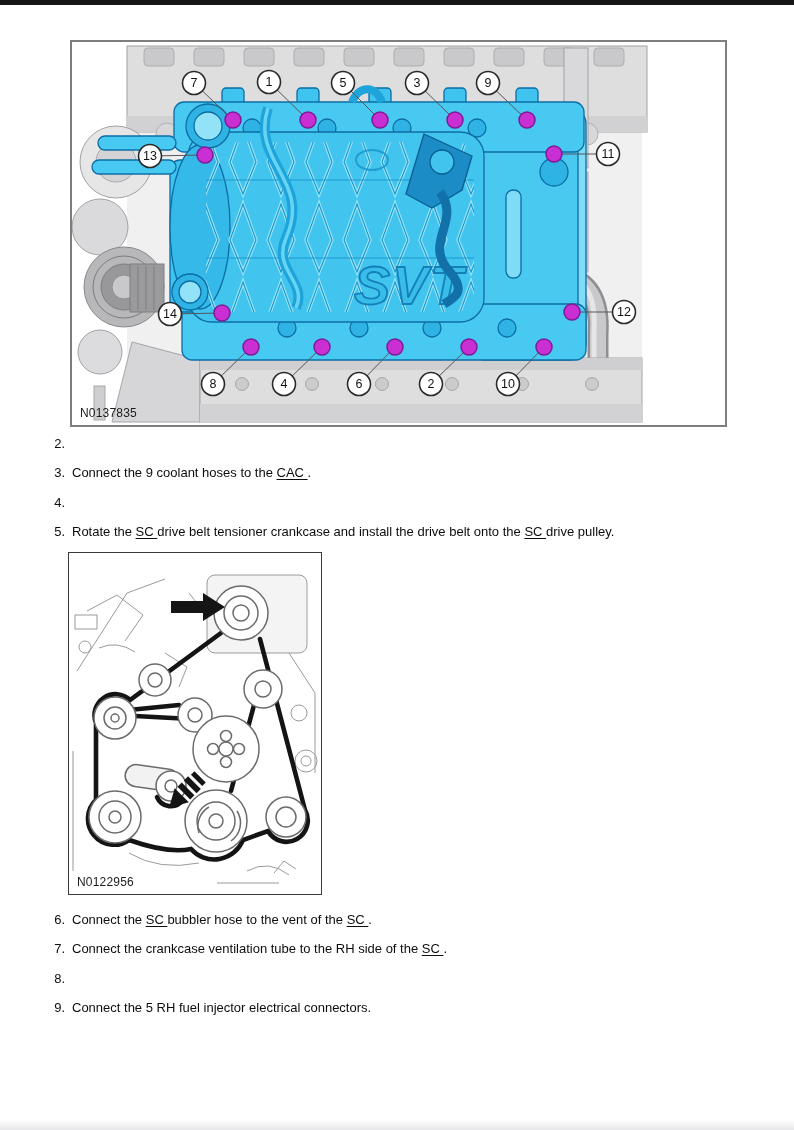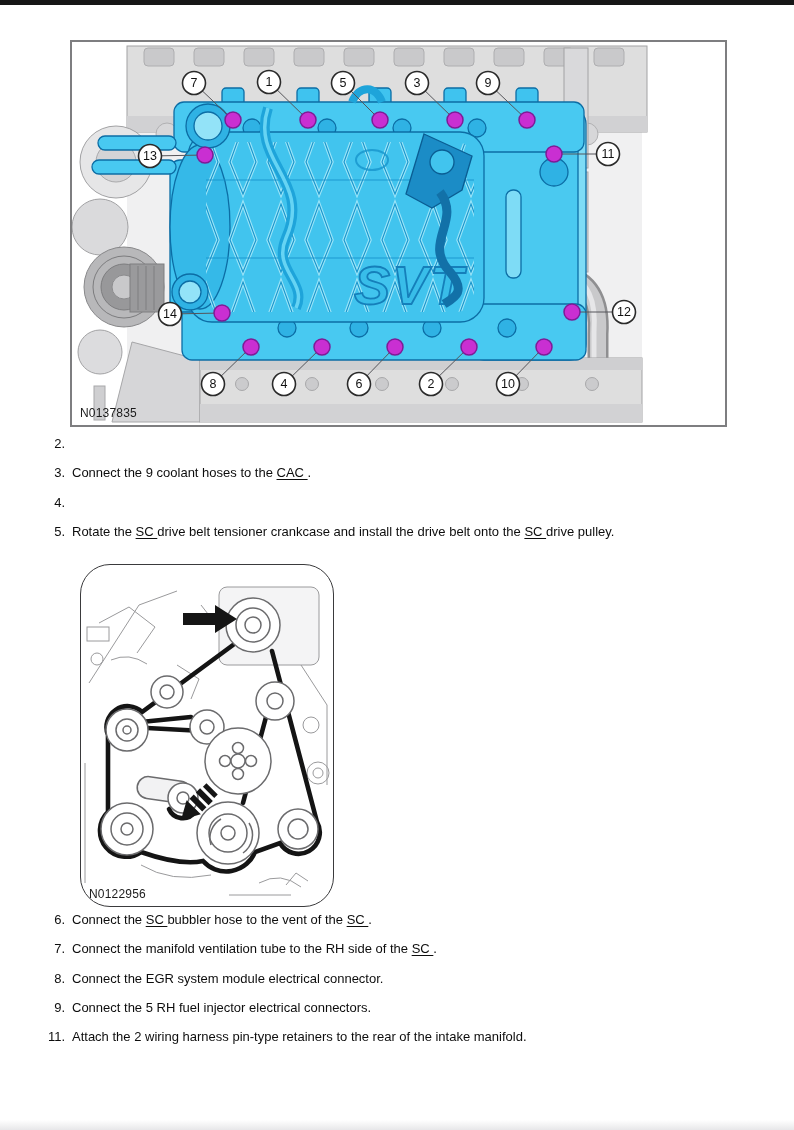--- a/index.html
+++ b/index.html
@@ -234,21 +234,21 @@
     </div>
     <div class="step-row">
       <span class="step-num">4.</span>
     </div>
     <div class="step-row">
       <span class="step-num">5.</span>
       <span class="step-text"><span>Rotate the </span><span class="term">SC&nbsp;</span><span>drive belt tensioner crankcase and install the drive belt onto the </span><span class="term">SC&nbsp;</span><span>drive pulley.</span></span>
     </div>
   </div>
 
-<figure class="figure" id="fig2" style="margin:12px;border-radius:30px;">
+<figure class="figure" id="fig2" style="margin:0;">
   <svg viewBox="0 0 252 341" width="252" height="341">
 
     <g fill="none" stroke="#9a9a9c" stroke-width="1">
       <path d="M 8,118 L 58,40 L 96,26"></path>
       <path d="M 18,58 l 30,-16 l 26,20 l -18,26"></path>
       <rect x="138" y="22" width="100" height="78" rx="8" fill="#f4f4f5"></rect>
       <path d="M 220,100 L 246,140 L 246,220"></path>
       <path d="M 4,198 L 4,318"></path>
       <path d="M 30,95 q 18,-8 36,4"></path>
       <rect x="6" y="62" width="22" height="14"></rect>
@@ -321,29 +321,24 @@
   <span class="figlabel">N0122956</span>
 </figure>
 
 <div class="steps" id="steps-lower">
     <div class="step-row">
       <span class="step-num">6.</span>
       <span class="step-text"><span>Connect the </span><span class="term">SC&nbsp;</span><span>bubbler hose to the vent of the </span><span class="term">SC&nbsp;</span><span>.</span></span>
     </div>
     <div class="step-row">
       <span class="step-num">7.</span>
-      <span class="step-text"><span>Connect the manifold ventilation tube to the RH side of the </span><span class="term">SC&nbsp;</span><span>.</span></span>
+      <span class="step-text"><span>Connect the crankcase ventilation tube to the RH side of the </span><span class="term">SC&nbsp;</span><span>.</span></span>
     </div>
     <div class="step-row">
       <span class="step-num">8.</span>
-      <span class="step-text"><span>Connect the EGR system module electrical connector.</span></span>
     </div>
     <div class="step-row">
       <span class="step-num">9.</span>
       <span class="step-text"><span>Connect the 5 RH fuel injector electrical connectors.</span></span>
     </div>
-    <div class="step-row">
-      <span class="step-num">11.</span>
-      <span class="step-text"><span>Attach the 2 wiring harness pin-type retainers to the rear of the intake manifold.</span></span>
-    </div>
   </div>
 
 <div class="bottom-fade"></div>
 
 </body></html>

